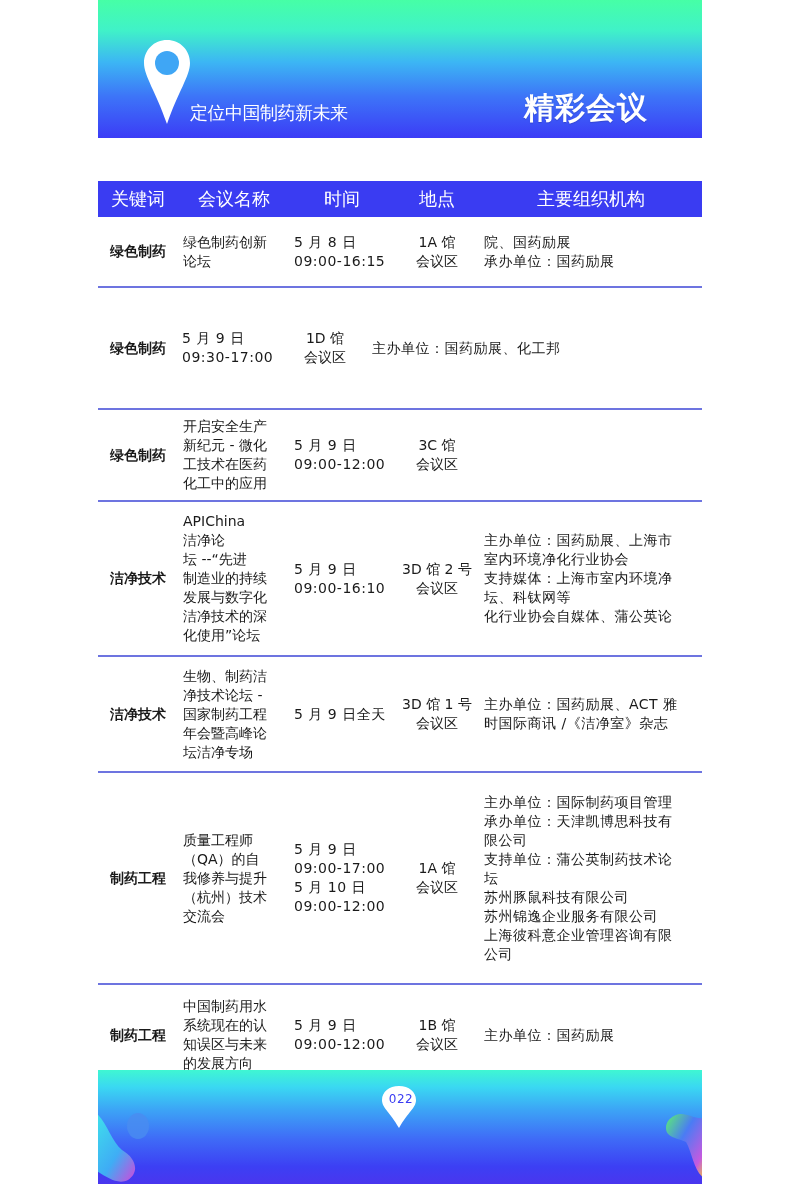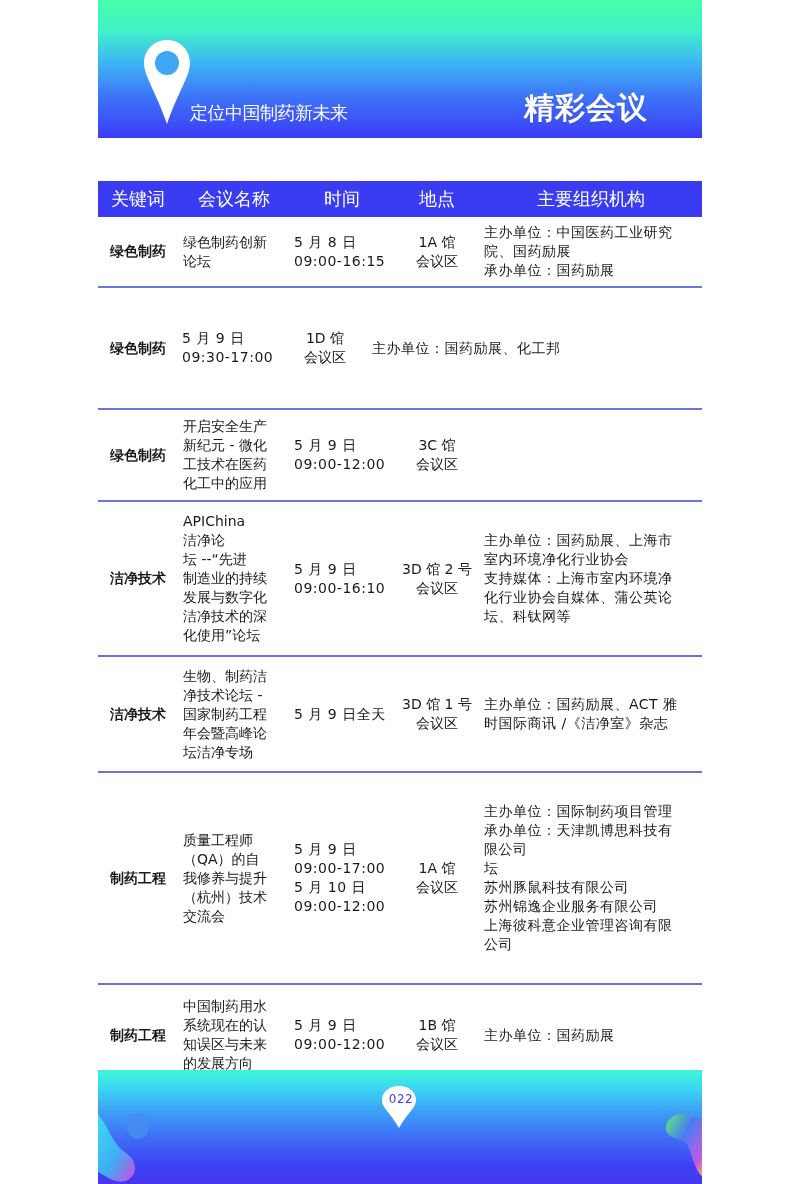--- a/index.html
+++ b/index.html
@@ -91,21 +91,20 @@
           </div>
           <div class="td c3">
             <span class="line">5 月 8 日</span>
             <span class="line">09:00-16:15</span>
           </div>
           <div class="td c4">
             <span class="line">1A 馆</span>
             <span class="line">会议区</span>
           </div>
           <div class="td c5">
-            <span class="line">主办单位：中国医药工业研究</span>
             <span class="line">院、国药励展</span>
             <span class="line">承办单位：国药励展</span>
           </div>
         </div>
         <div class="row" style="height: 120px;">
           <div class="td c1">绿色制药</div>
           <div class="td c3">
             <span class="line">5 月 9 日</span>
             <span class="line">09:30-17:00</span>
           </div>
@@ -150,22 +149,22 @@
             <span class="line">09:00-16:10</span>
           </div>
           <div class="td c4">
             <span class="line">3D 馆 2 号</span>
             <span class="line">会议区</span>
           </div>
           <div class="td c5">
             <span class="line">主办单位：国药励展、上海市</span>
             <span class="line">室内环境净化行业协会</span>
             <span class="line">支持媒体：上海市室内环境净</span>
+            <span class="line">坛、科钛网等</span>
             <span class="line">化行业协会自媒体、蒲公英论</span>
-            <span class="line">坛、科钛网等</span>
           </div>
         </div>
         <div class="row" style="height: 114px;">
           <div class="td c1">洁净技术</div>
           <div class="td c2">
             <span class="line">生物、制药洁</span>
             <span class="line">净技术论坛 -</span>
             <span class="line">国家制药工程</span>
             <span class="line">年会暨高峰论</span>
             <span class="line">坛洁净专场</span>
@@ -198,20 +197,21 @@
             <span class="line">09:00-12:00</span>
           </div>
           <div class="td c4">
             <span class="line">1A 馆</span>
             <span class="line">会议区</span>
           </div>
           <div class="td c5">
             <span class="line">主办单位：国际制药项目管理</span>
             <span class="line">承办单位：天津凯博思科技有</span>
             <span class="line">限公司</span>
+            <span class="line">支持单位：蒲公英制药技术论</span>
             <span class="line">坛</span>
             <span class="line">苏州豚鼠科技有限公司</span>
             <span class="line">苏州锦逸企业服务有限公司</span>
             <span class="line">上海彼科意企业管理咨询有限</span>
             <span class="line">公司</span>
           </div>
         </div>
         <div class="row" style="height: 100px;">
           <div class="td c1">制药工程</div>
           <div class="td c2">

